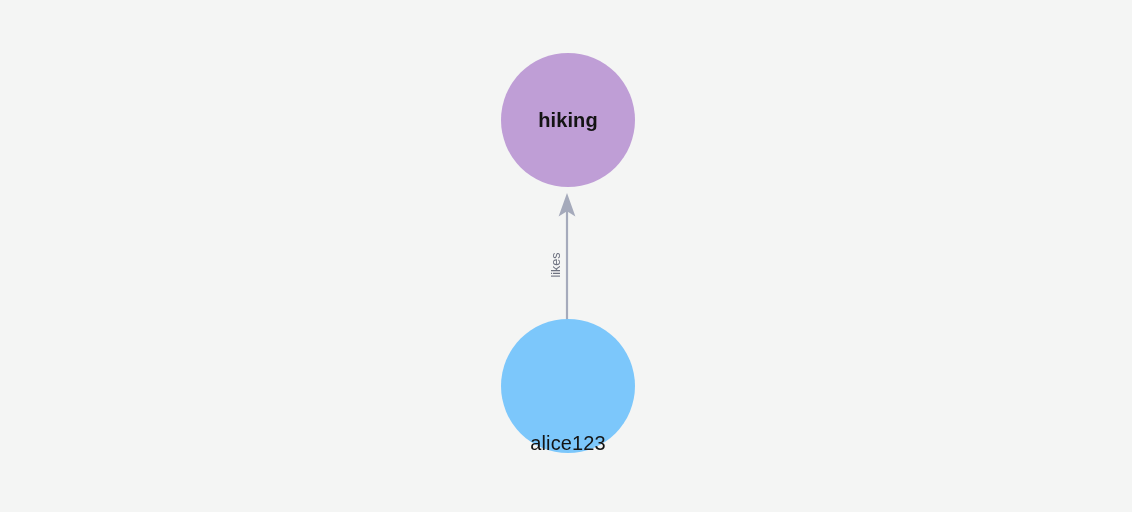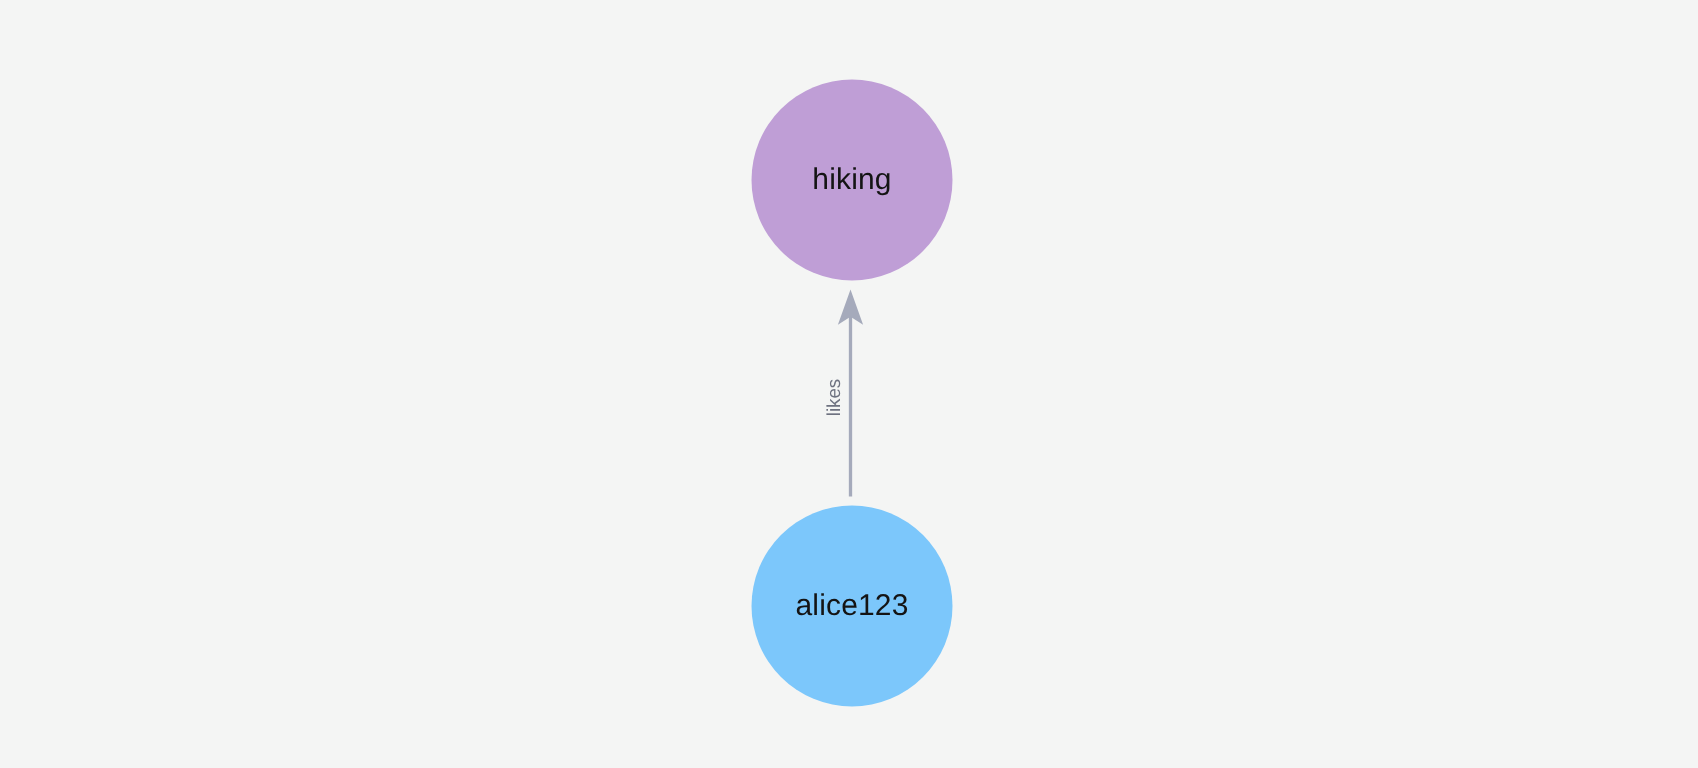--- a/index.html
+++ b/index.html
@@ -41,27 +41,29 @@
     letter-spacing: 0.1px;
     white-space: nowrap;
     user-select: none;
   }
   #node-hiking {
     left: 501px;
     top: 53px;
     width: 134px;
     height: 134px;
     background: #bf9ed6;
+    font-weight: bold;
   }
   #node-alice123 {
     left: 501px;
-    top: 337px;
+    top: 319px;
     width: 134px;
     height: 134px;
     background: #7cc7fb;
+    align-items: flex-end;
   }
   #edge-label-likes {
     position: absolute;
     left: 556px;
     top: 265px;
     transform: translate(-50%, -50%) rotate(-90deg);
     transform-origin: center center;
     font-family: "Liberation Sans", sans-serif;
     font-size: 12.5px;
     line-height: 1;

